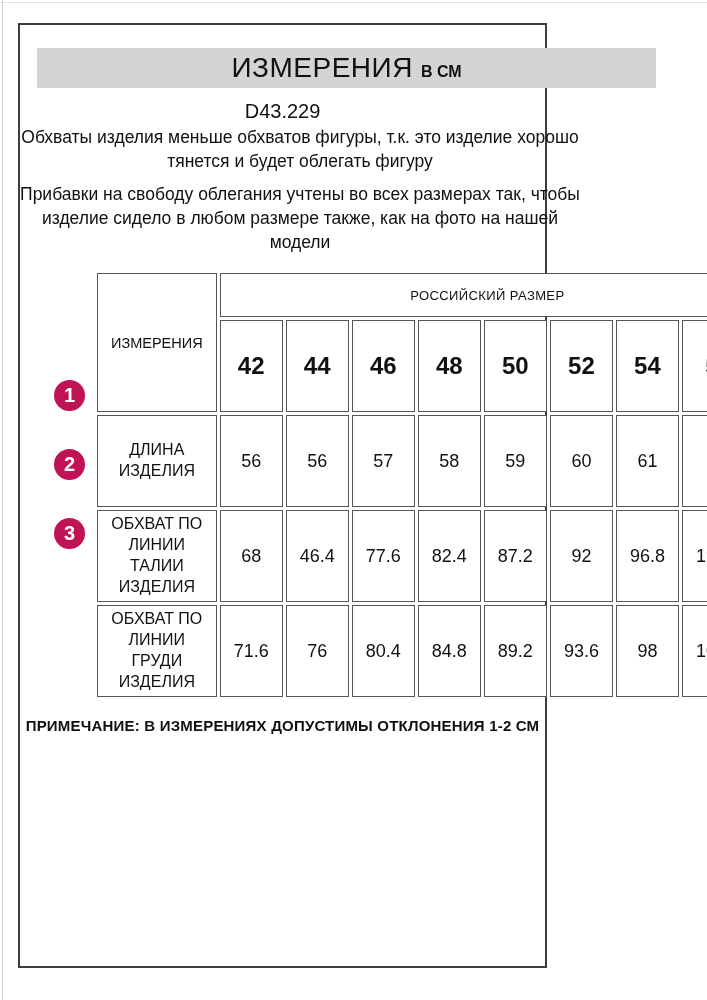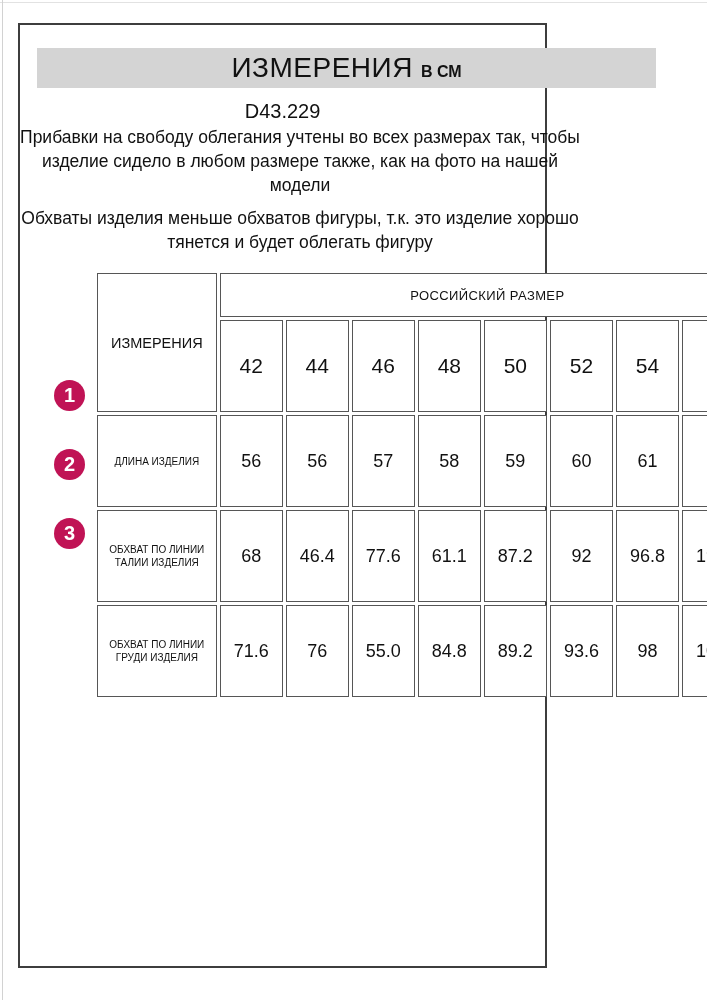--- a/index.html
+++ b/index.html
@@ -26,22 +26,22 @@
   .model-code{margin-top:12px;text-align:center;font-size:20px;}
 
   .para{margin:2px auto 0;width:560px;text-align:center;font-size:17.5px;line-height:24px;}
   .para + .para{margin-top:9px;}
 
   .table-zone{position:relative;margin:16px 0 0 74px;}
   table{border-collapse:separate;border-spacing:3px;}
   td{border:1px solid #565656;background:#fff;text-align:center;vertical-align:middle;padding:13px;}
   td.corner{width:98px;font-size:14.5px;}
   td.group{height:16px;font-size:13px;letter-spacing:0.4px;}
-  td.size-h{width:45px;height:64px;font-size:21px;font-weight:400;}
-  td.rlabel{font-size:10px;line-height:1.3;padding:0 5px;height:64px;}
+  td.size-h{width:45px;height:64px;font-size:24px;font-weight:700;}
+  td.rlabel{font-size:16px;line-height:1.3;padding:0 5px;height:64px;}
   td.val{width:45px;height:64px;font-size:18px;}
 
   .badge{
     position:absolute;left:-40px;width:31px;height:31px;border-radius:50%;
     background:#c01355;color:#fff;font-size:20px;font-weight:700;
     display:flex;align-items:center;justify-content:center;
   }
   .badge.b1{top:110px;}
   .badge.b2{top:179px;}
   .badge.b3{top:248px;}
@@ -57,28 +57,28 @@
 <div class="sheet">
 
   <div class="title-bar">
     <span class="t-reg">ИЗМЕРЕНИЯ</span>
     <span class="t-unit">В СМ</span>
   </div>
 
   <div class="model-code">D43.229</div>
 
   <div class="para">
+    <div>Обхваты изделия меньше обхватов фигуры, т.к. это изделие хорошо</div>
+    <div>тянется и будет облегать фигуру</div>
+  </div>
+
+  <div class="para">
     <div>Прибавки на свободу облегания учтены во всех размерах так, чтобы</div>
     <div>изделие сидело в любом размере также, как на фото на нашей</div>
     <div>модели</div>
-  </div>
-
-  <div class="para">
-    <div>Обхваты изделия меньше обхватов фигуры, т.к. это изделие хорошо</div>
-    <div>тянется и будет облегать фигуру</div>
   </div>
 
   <div class="table-zone">
 
     <div class="badge b1">1</div>
     <div class="badge b2">2</div>
     <div class="badge b3">3</div>
 
     <table>
       <tbody>
@@ -107,36 +107,37 @@
           <td class="val">60</td>
           <td class="val">61</td>
           <td class="val">62</td>
         </tr>
 
         <tr>
           <td class="rlabel">ОБХВАТ ПО ЛИНИИ ТАЛИИ ИЗДЕЛИЯ</td>
           <td class="val">68</td>
           <td class="val">46.4</td>
           <td class="val">77.6</td>
-          <td class="val">61.1</td>
+          <td class="val">82.4</td>
           <td class="val">87.2</td>
           <td class="val">92</td>
           <td class="val">96.8</td>
           <td class="val">190.4</td>
         </tr>
 
         <tr>
           <td class="rlabel">ОБХВАТ ПО ЛИНИИ ГРУДИ ИЗДЕЛИЯ</td>
           <td class="val">71.6</td>
           <td class="val">76</td>
-          <td class="val">55.0</td>
+          <td class="val">80.4</td>
           <td class="val">84.8</td>
           <td class="val">89.2</td>
           <td class="val">93.6</td>
           <td class="val">98</td>
           <td class="val">102.4</td>
         </tr>
       </tbody>
     </table>
   </div>
 
+  <div class="note">ПРИМЕЧАНИЕ: В ИЗМЕРЕНИЯХ ДОПУСТИМЫ ОТКЛОНЕНИЯ 1-2 СМ</div>
 
 </div>
 
 </body></html>

